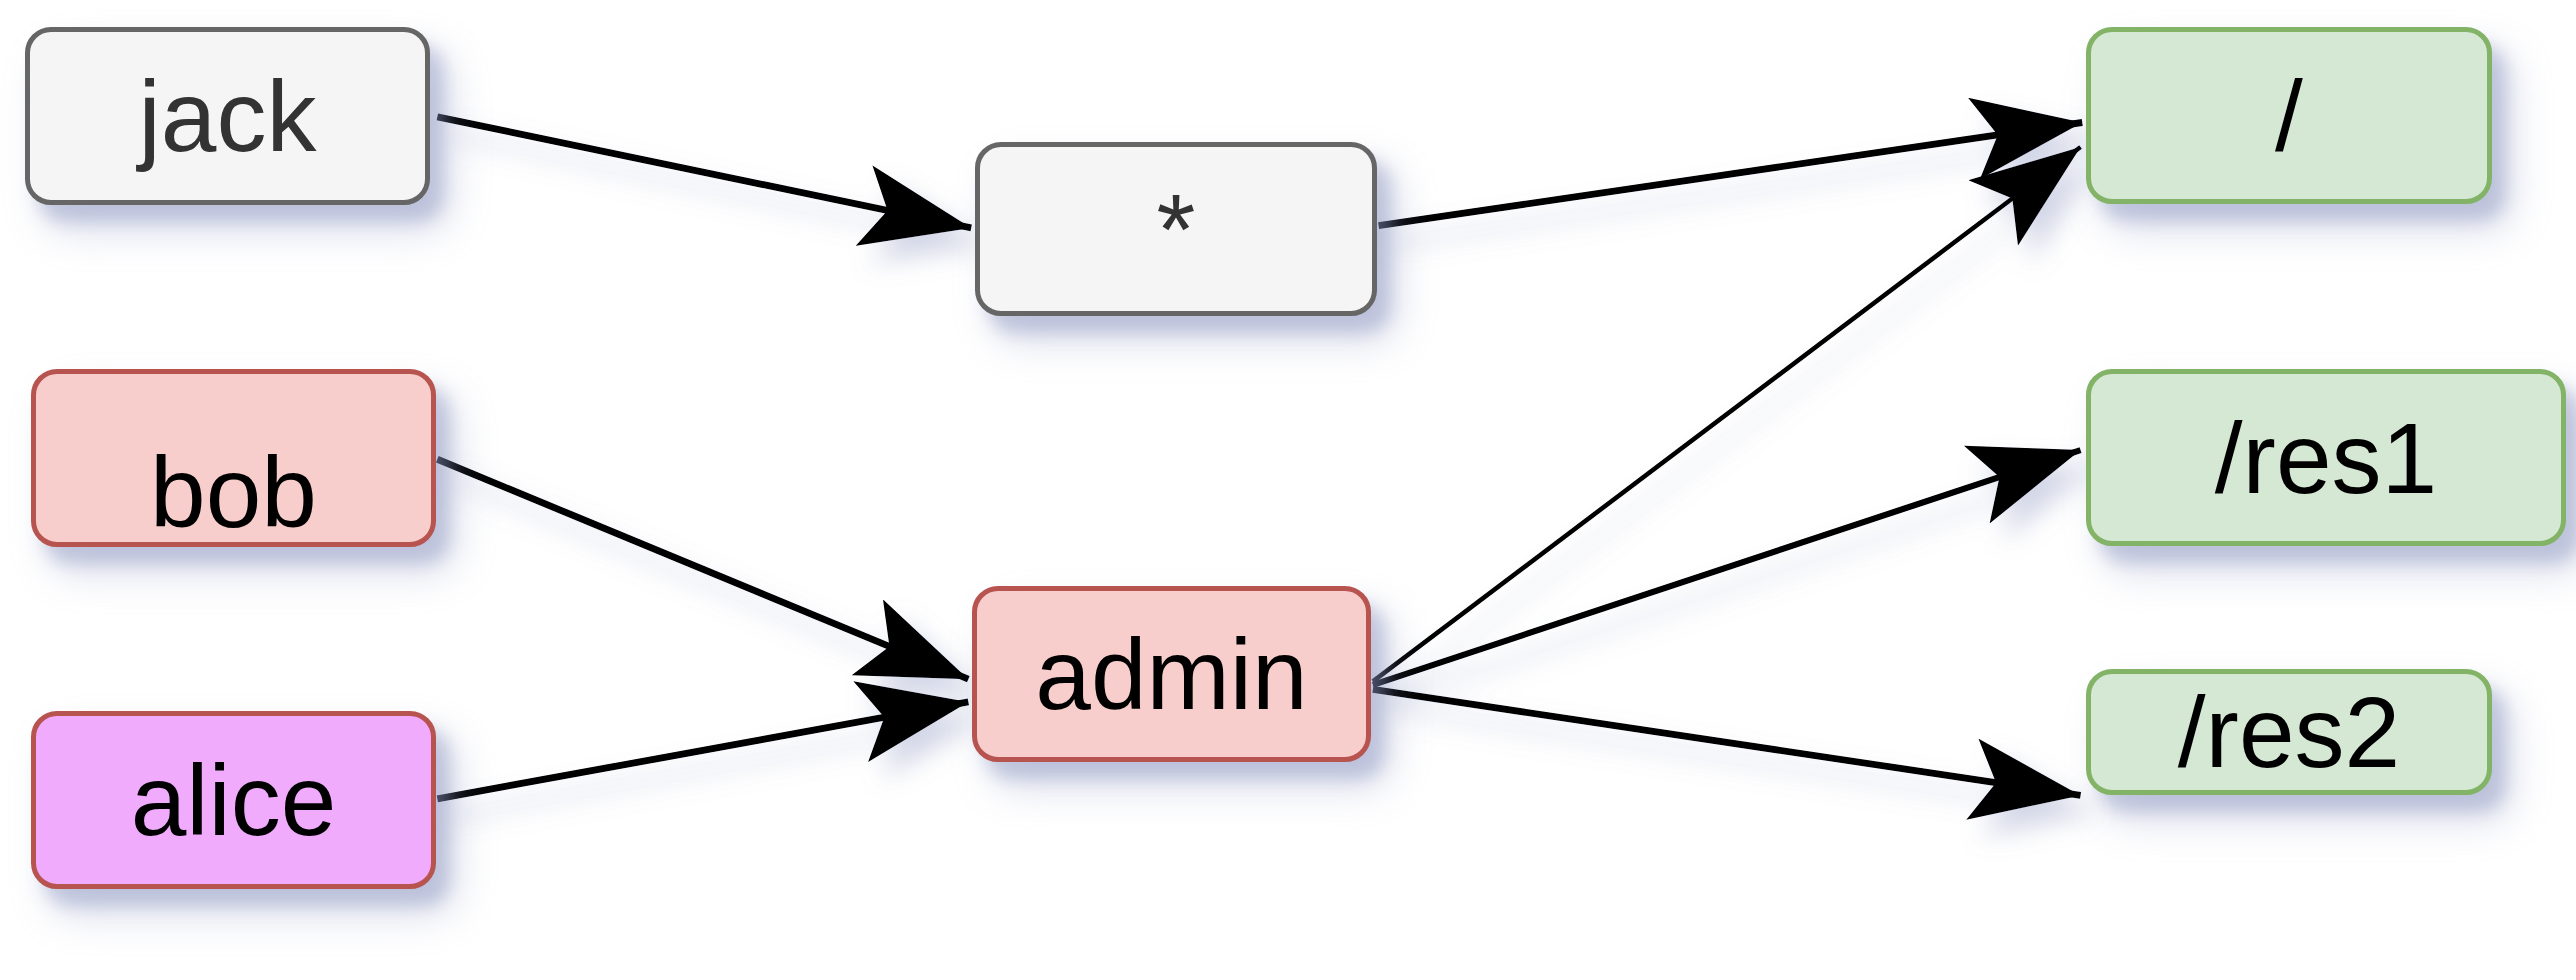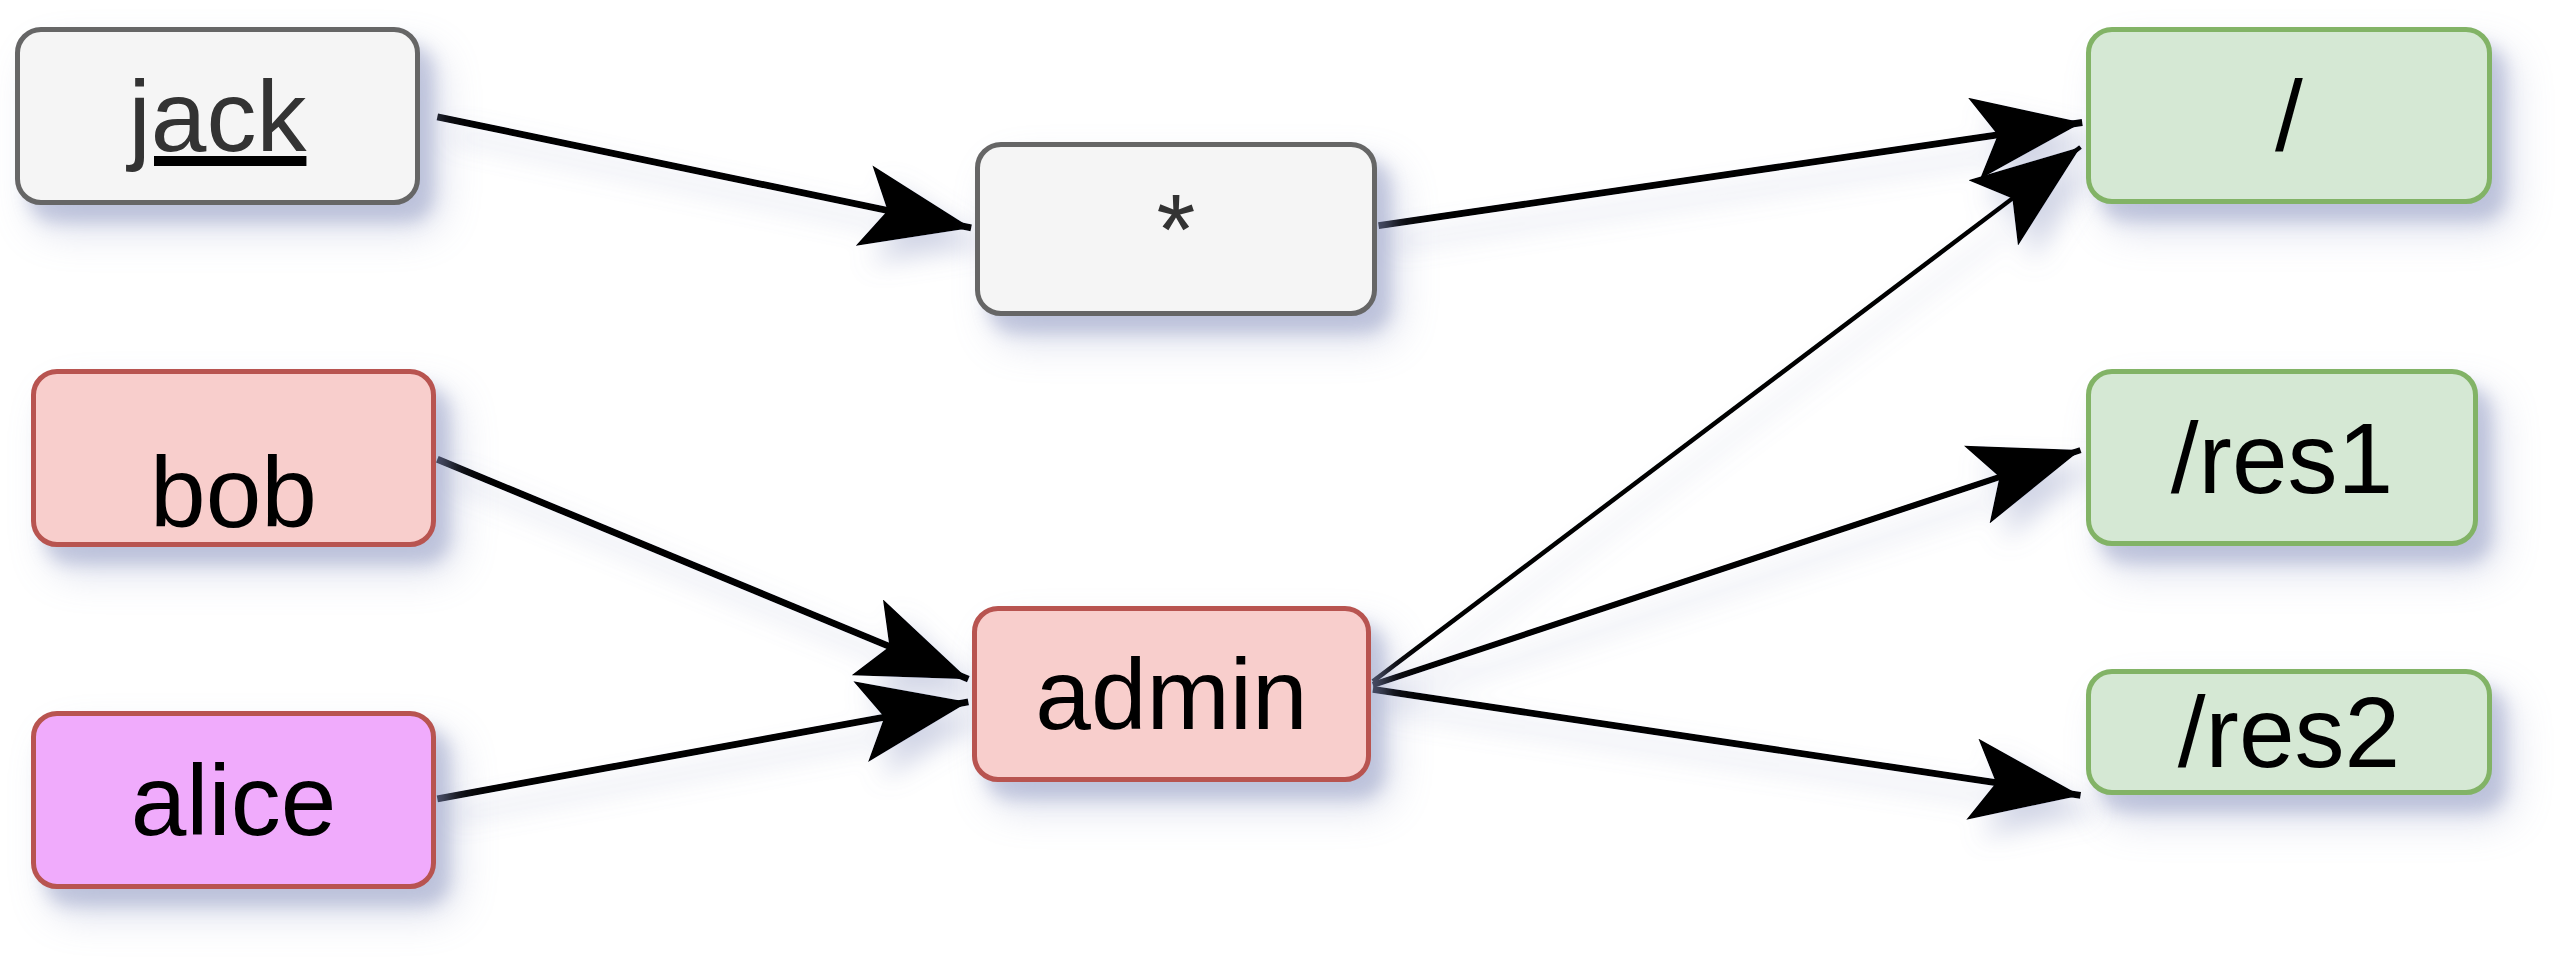--- a/index.html
+++ b/index.html
@@ -57,39 +57,39 @@
         <line x1="767" y1="205" x2="1704" y2="400" stroke="#000000" stroke-width="12" marker-end="url(#arrowhead)"></line>
         <line x1="767" y1="806" x2="1699" y2="1192" stroke="#000000" stroke-width="12" marker-end="url(#arrowhead)"></line>
         <line x1="767" y1="1402" x2="1699" y2="1232" stroke="#000000" stroke-width="12" marker-end="url(#arrowhead)"></line>
         <line x1="2419" y1="396" x2="3654" y2="215" stroke="#000000" stroke-width="12" marker-end="url(#arrowhead)"></line>
         <line x1="2409" y1="1196" x2="3651" y2="258" stroke="#000000" stroke-width="8" marker-end="url(#arrowhead)"></line>
         <line x1="2409" y1="1202" x2="3651" y2="790" stroke="#000000" stroke-width="11" marker-end="url(#arrowhead)"></line>
         <line x1="2409" y1="1210" x2="3651" y2="1396" stroke="#000000" stroke-width="12" marker-end="url(#arrowhead)"></line>
       </g>
   </svg>
   <div>
-      <div class="node" style="left: 15px; top: 27px; width: 405px; height: 178px; background: rgb(245, 245, 245); border-color: rgb(102, 102, 102); text-decoration: underline;">
+      <div class="node" style="left: 25px; top: 27px; width: 405px; height: 178px; background: rgb(245, 245, 245); border-color: rgb(102, 102, 102);">
         <span class="label" style="color: rgb(51, 51, 51);">jack</span>
       </div>
       <div class="node" style="left: 31px; top: 369px; width: 405px; height: 178px; background: rgb(248, 206, 204); border-color: rgb(184, 84, 80); align-items: flex-end;">
         <span class="label" style="color: rgb(0, 0, 0);">bob</span>
       </div>
       <div class="node" style="left: 31px; top: 711px; width: 405px; height: 178px; background: #f0abfc; border-color: rgb(184, 84, 80);">
         <span class="label" style="color: rgb(0, 0, 0);">alice</span>
       </div>
       <div class="node" style="left: 975px; top: 142px; width: 402px; height: 174px; background: rgb(245, 245, 245); border-color: rgb(102, 102, 102);">
         <span class="label" style="color: rgb(51, 51, 51);">*</span>
       </div>
-      <div class="node" style="left: 972px; top: 606px; width: 399px; height: 176px; background: rgb(248, 206, 204); border-color: rgb(184, 84, 80);">
+      <div class="node" style="left: 972px; top: 586px; width: 399px; height: 176px; background: rgb(248, 206, 204); border-color: rgb(184, 84, 80);">
         <span class="label" style="color: rgb(0, 0, 0);">admin</span>
       </div>
       <div class="node" style="left: 2086px; top: 27px; width: 406px; height: 177px; background: rgb(213, 232, 212); border-color: rgb(130, 179, 102);">
         <span class="label" style="color: rgb(0, 0, 0);">/</span>
       </div>
-      <div class="node" style="left: 2086px; top: 369px; width: 392px; height: 177px; background: rgb(213, 232, 212); border-color: rgb(130, 179, 102);">
+      <div class="node" style="left: 2086px; top: 369px; width: 480px; height: 177px; background: rgb(213, 232, 212); border-color: rgb(130, 179, 102);">
         <span class="label" style="color: rgb(0, 0, 0);">/res1</span>
       </div>
       <div class="node" style="left: 2086px; top: 669px; width: 406px; height: 126px; background: rgb(213, 232, 212); border-color: rgb(130, 179, 102);">
         <span class="label" style="color: rgb(0, 0, 0);">/res2</span>
       </div>
     </div>
 </div>
 
 
 </body></html>

